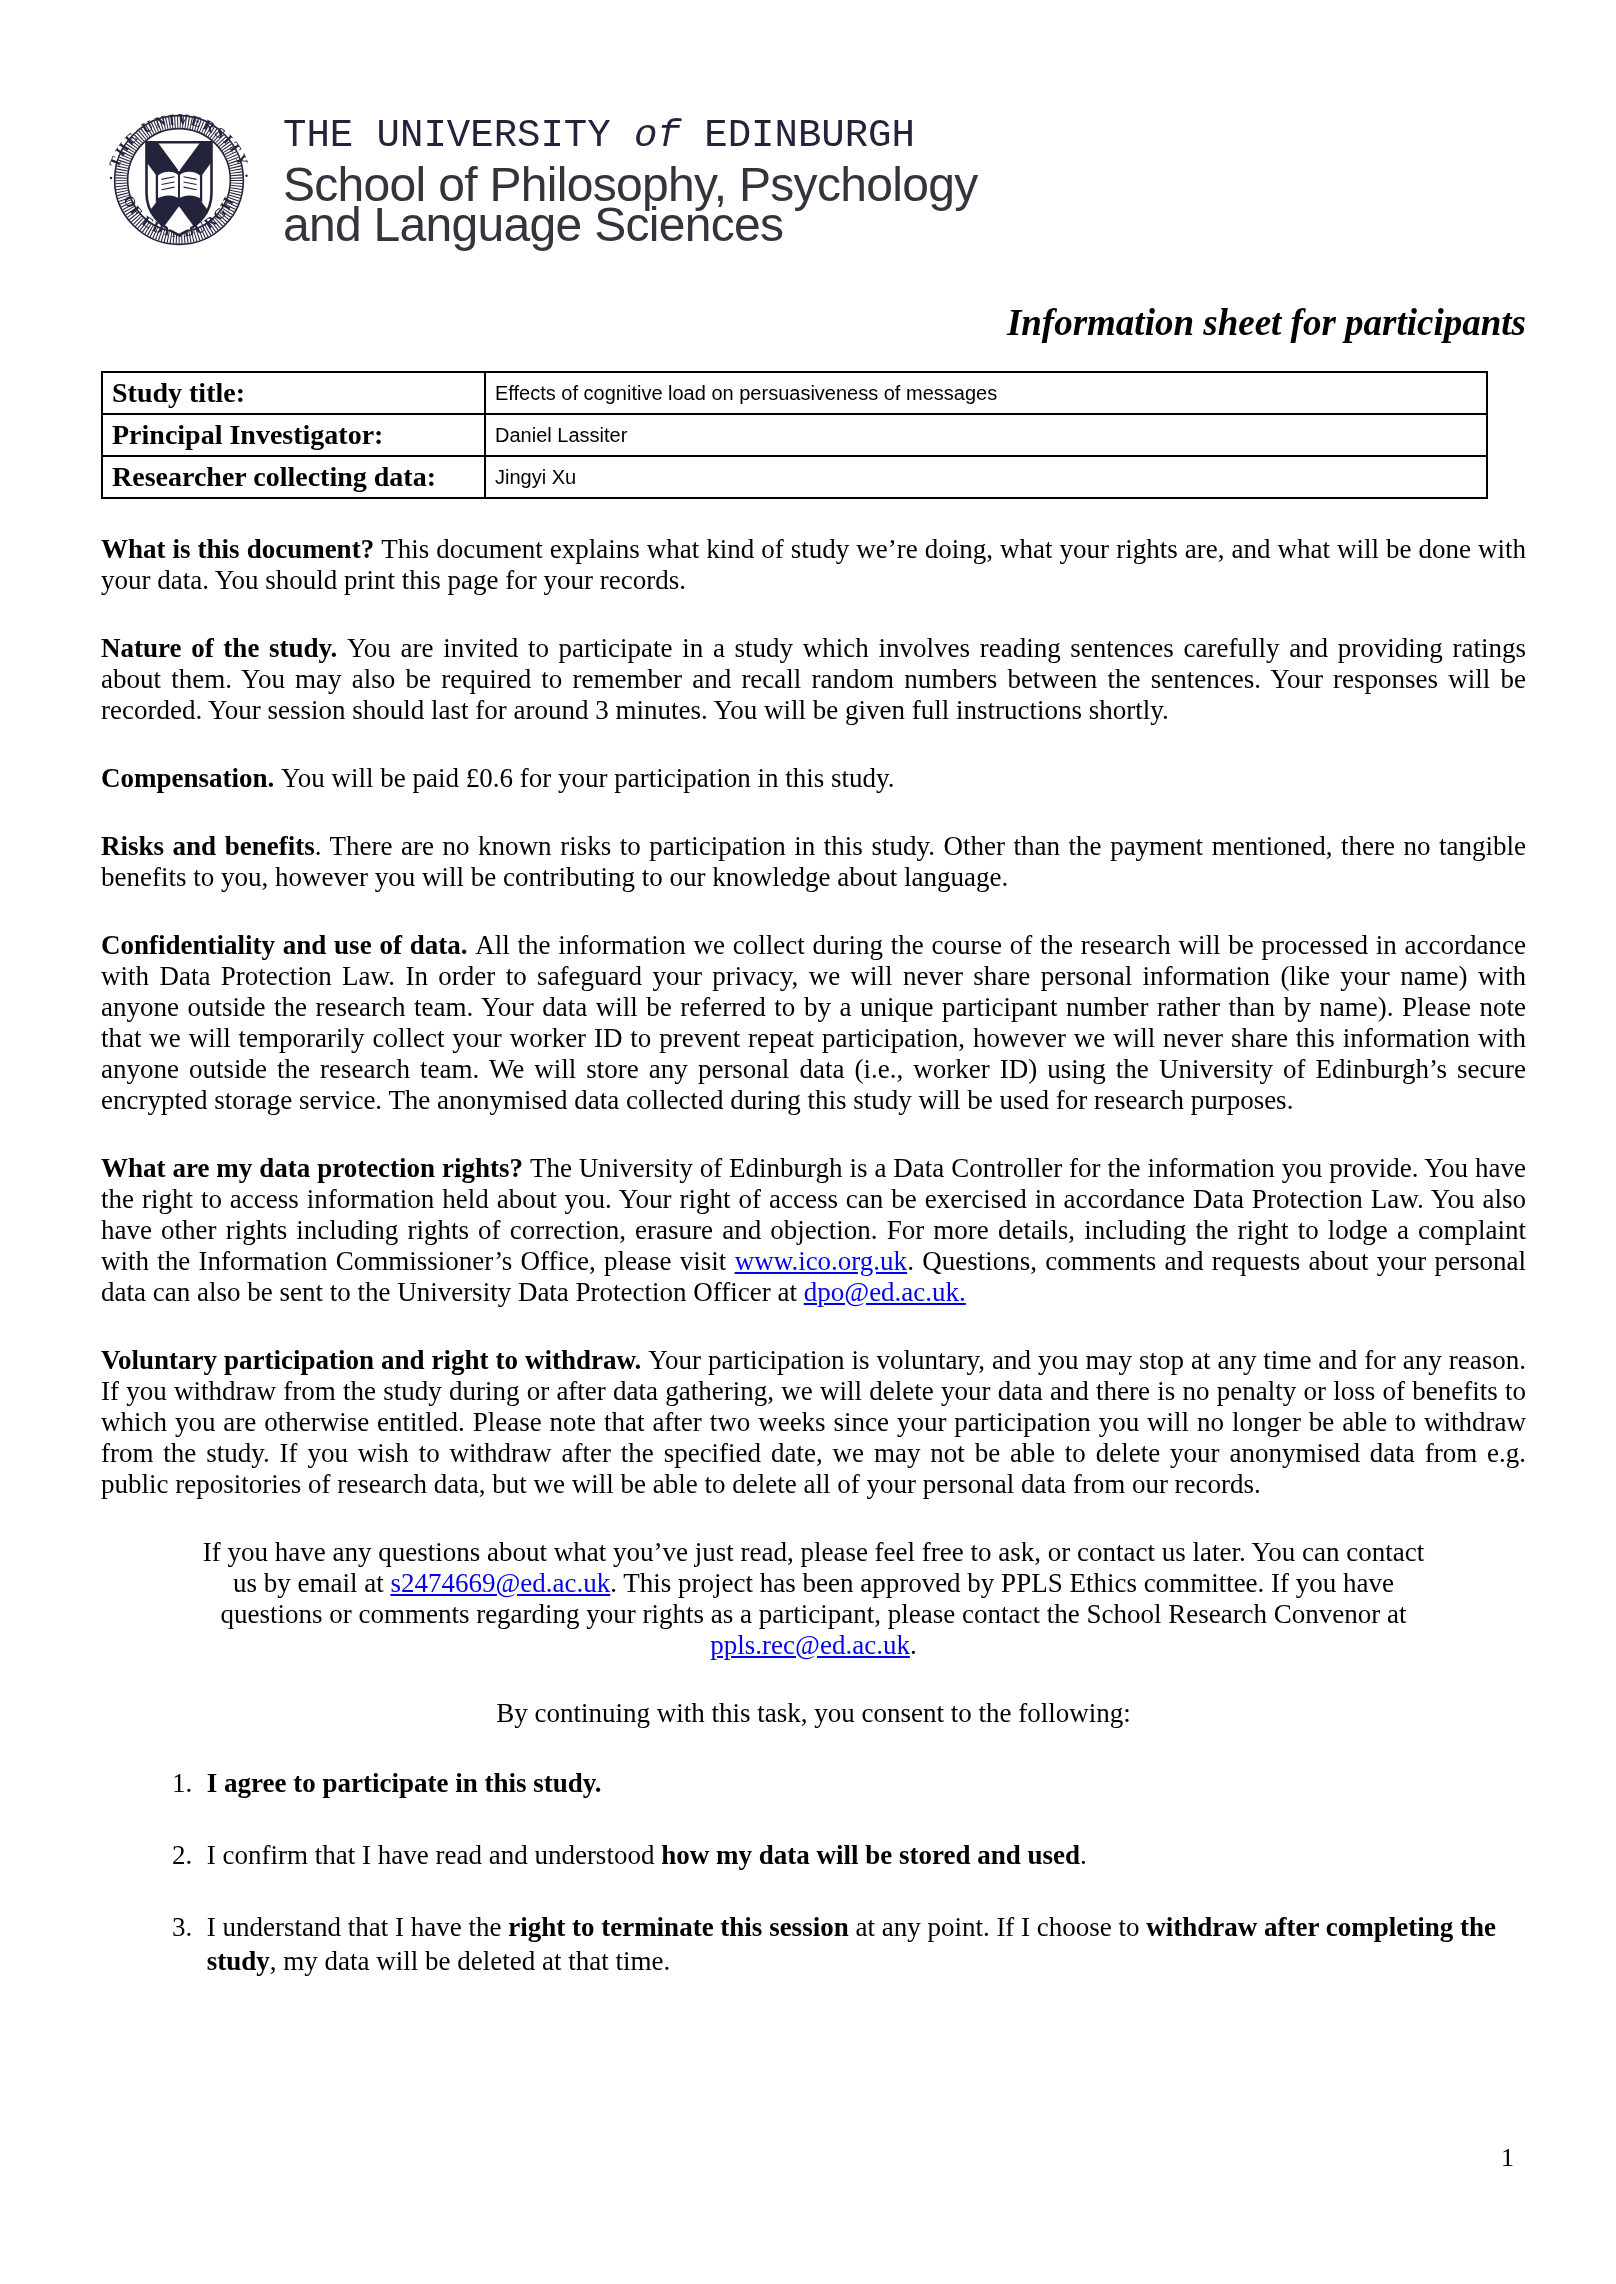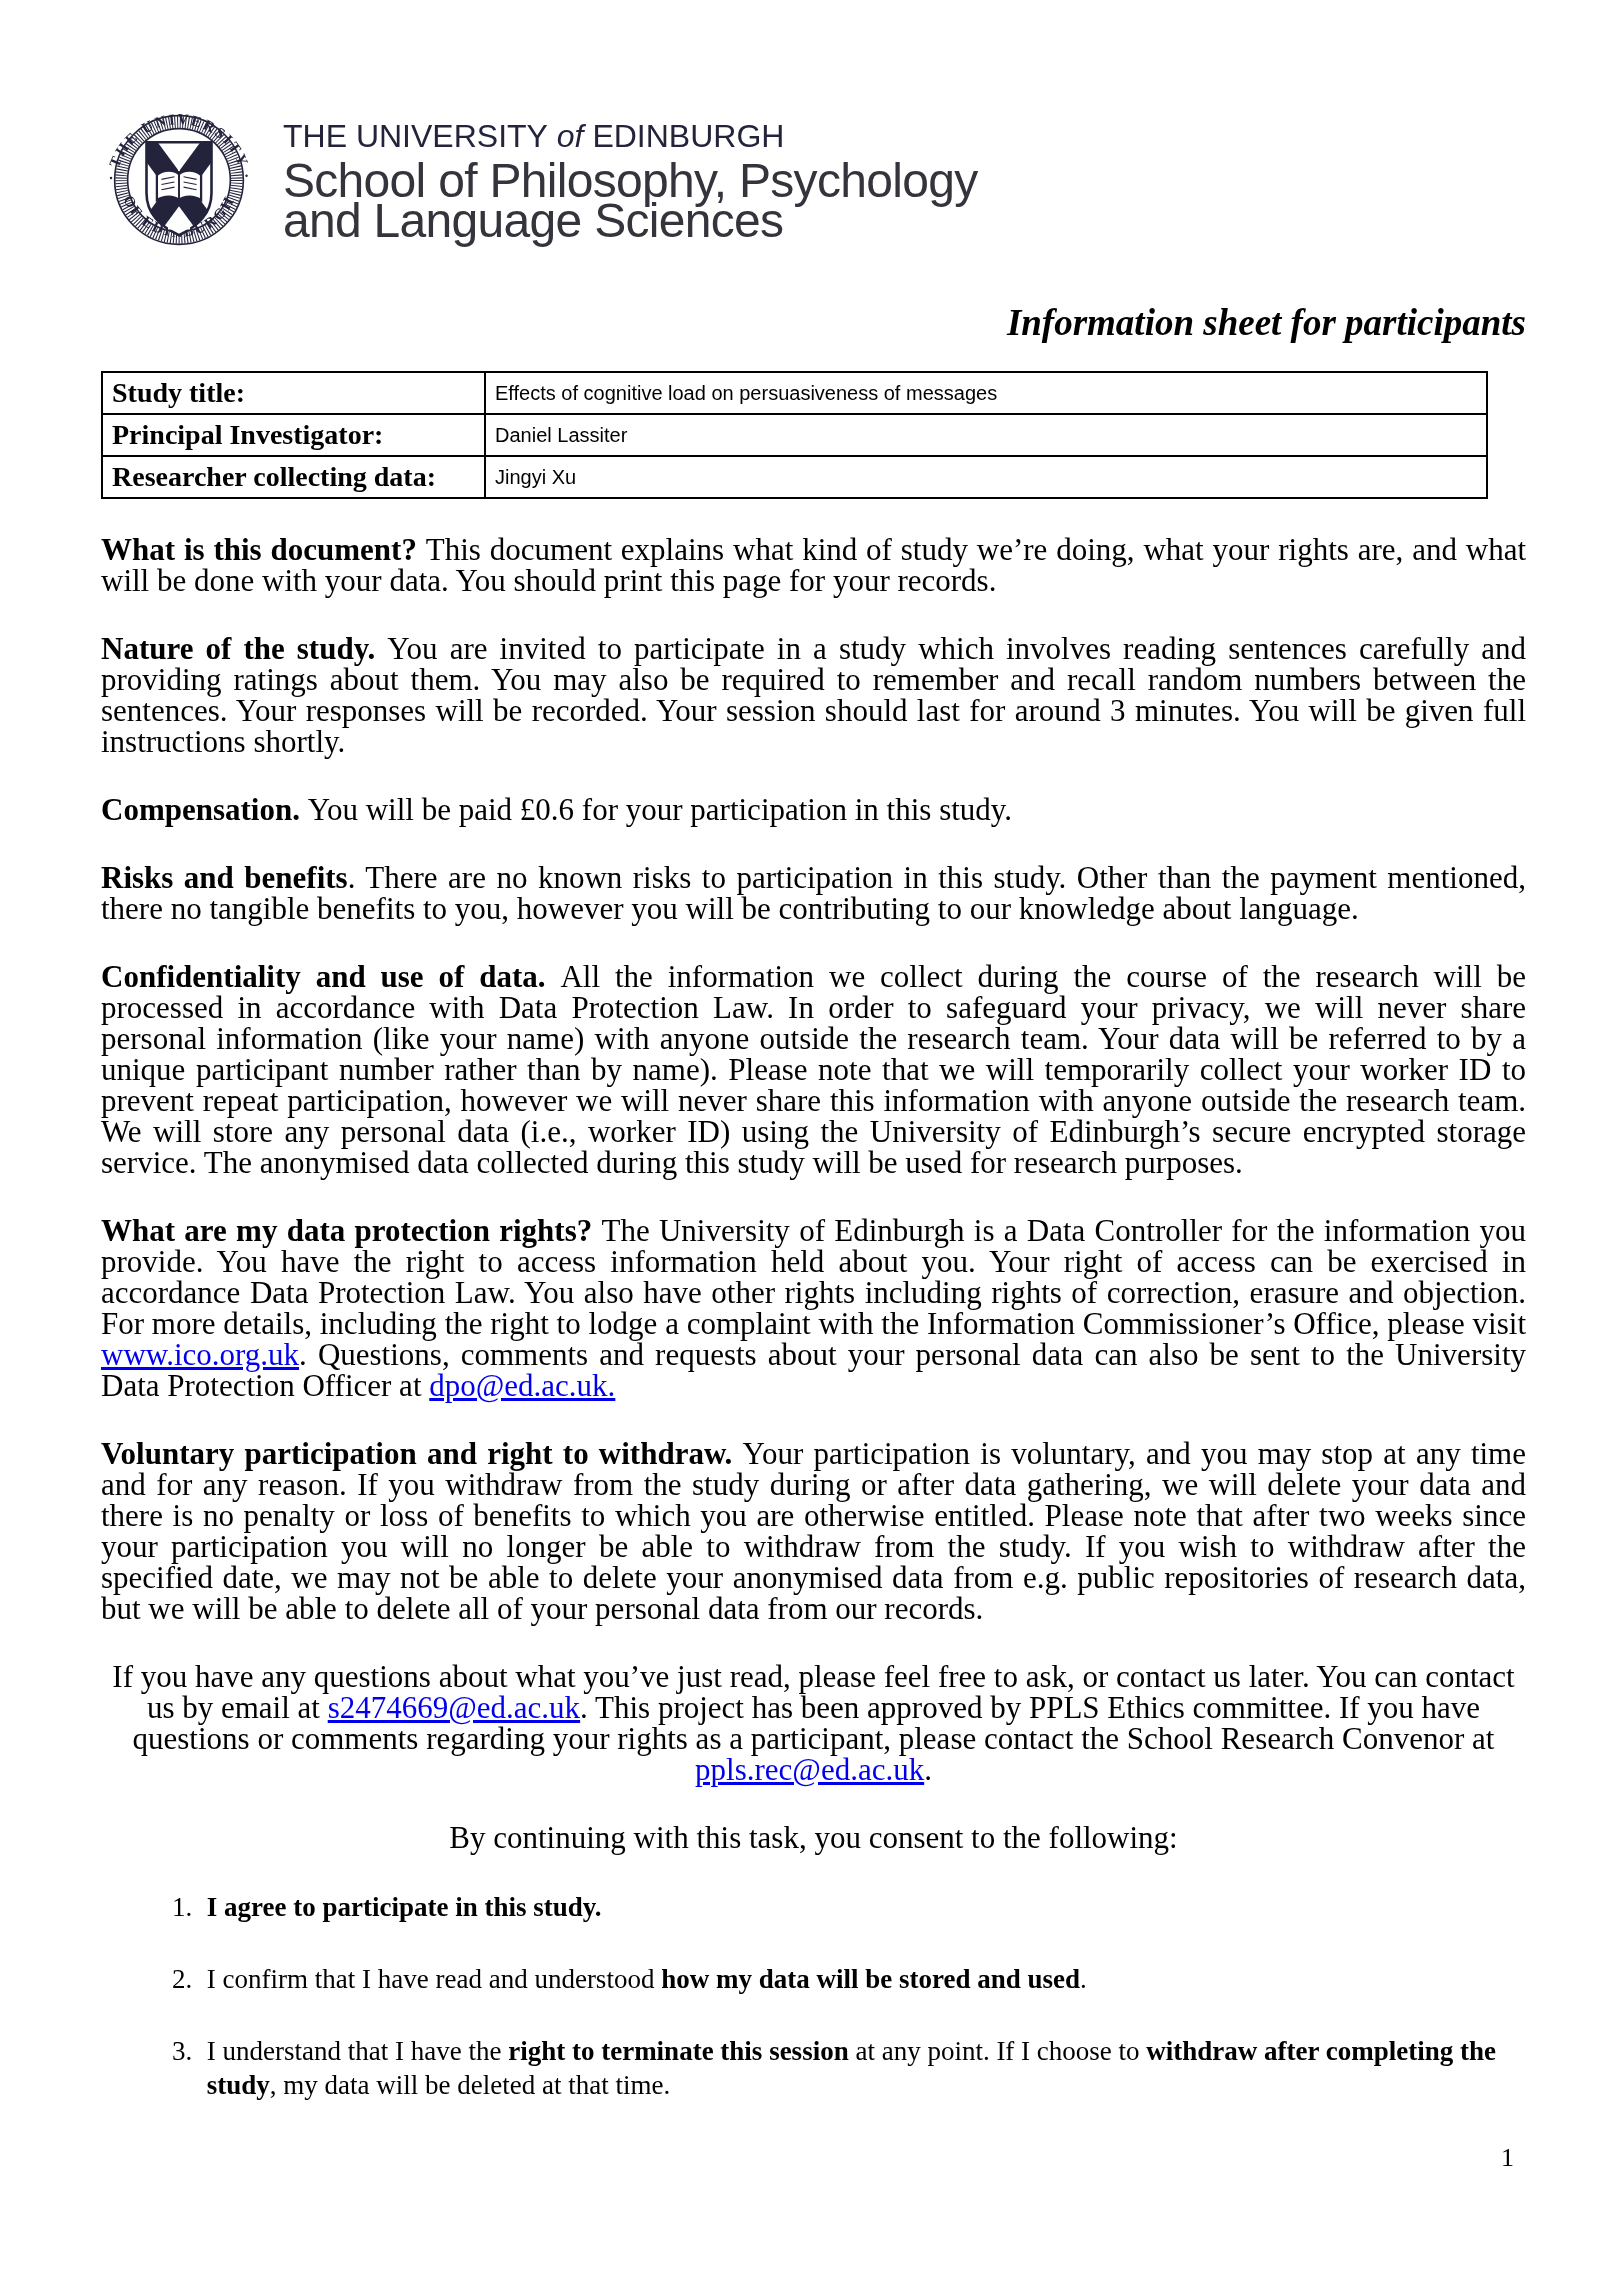--- a/index.html
+++ b/index.html
@@ -33,22 +33,22 @@
     width:156px;
     height:156px;
     flex:0 0 auto;
   }
   .letterhead-text{
     display:flex;
     flex-direction:column;
     justify-content:center;
   }
   .uni-line{
-    font-family:Liberation Sans, sans-serif;
-    font-size:32px;
+    font-family:Liberation Mono, monospace;
+    font-size:39px;
     letter-spacing:0px;
     color:var(--crest-navy);
     margin-bottom:6.5px;
     white-space:nowrap;
   }
   .uni-line em{font-style:italic;}
   .school-line{
     font-family:"Liberation Sans", sans-serif;
     font-size:48px;
     line-height:40px;
@@ -85,21 +85,21 @@
     font-weight:bold;
     font-size:28px;
   }
   .study-table td.t-value{
     font-family:"Liberation Sans", sans-serif;
     font-size:20px;
   }
   
   .body-copy{margin-top:35px;}
   .para{
-    font-size:31px;
+    font-size:27px;
     line-height:31px;
     text-align:justify;
     margin-bottom:37px;
   }
   .para.left{text-align:center;}
   .para strong{font-weight:bold;}
   a.doc-link{
     color:var(--link-blue);
     text-decoration:underline;
     cursor:pointer;

